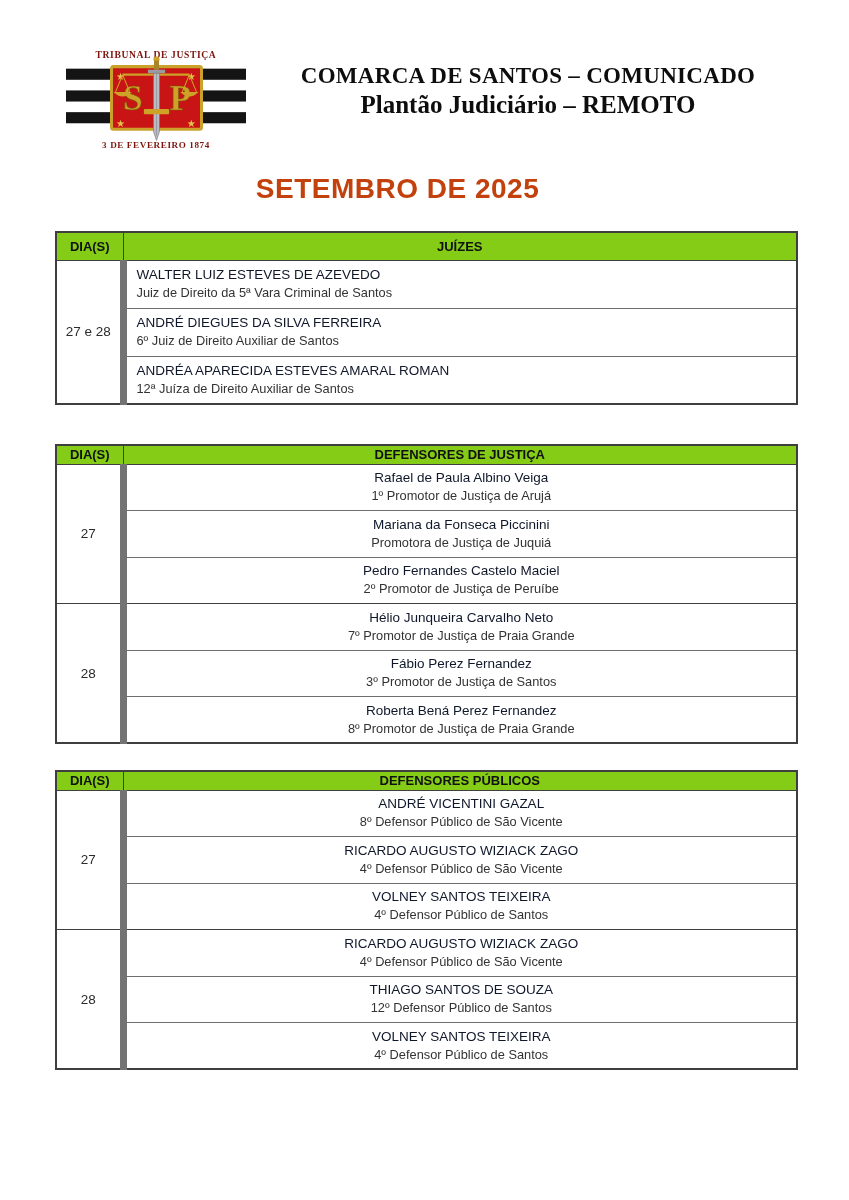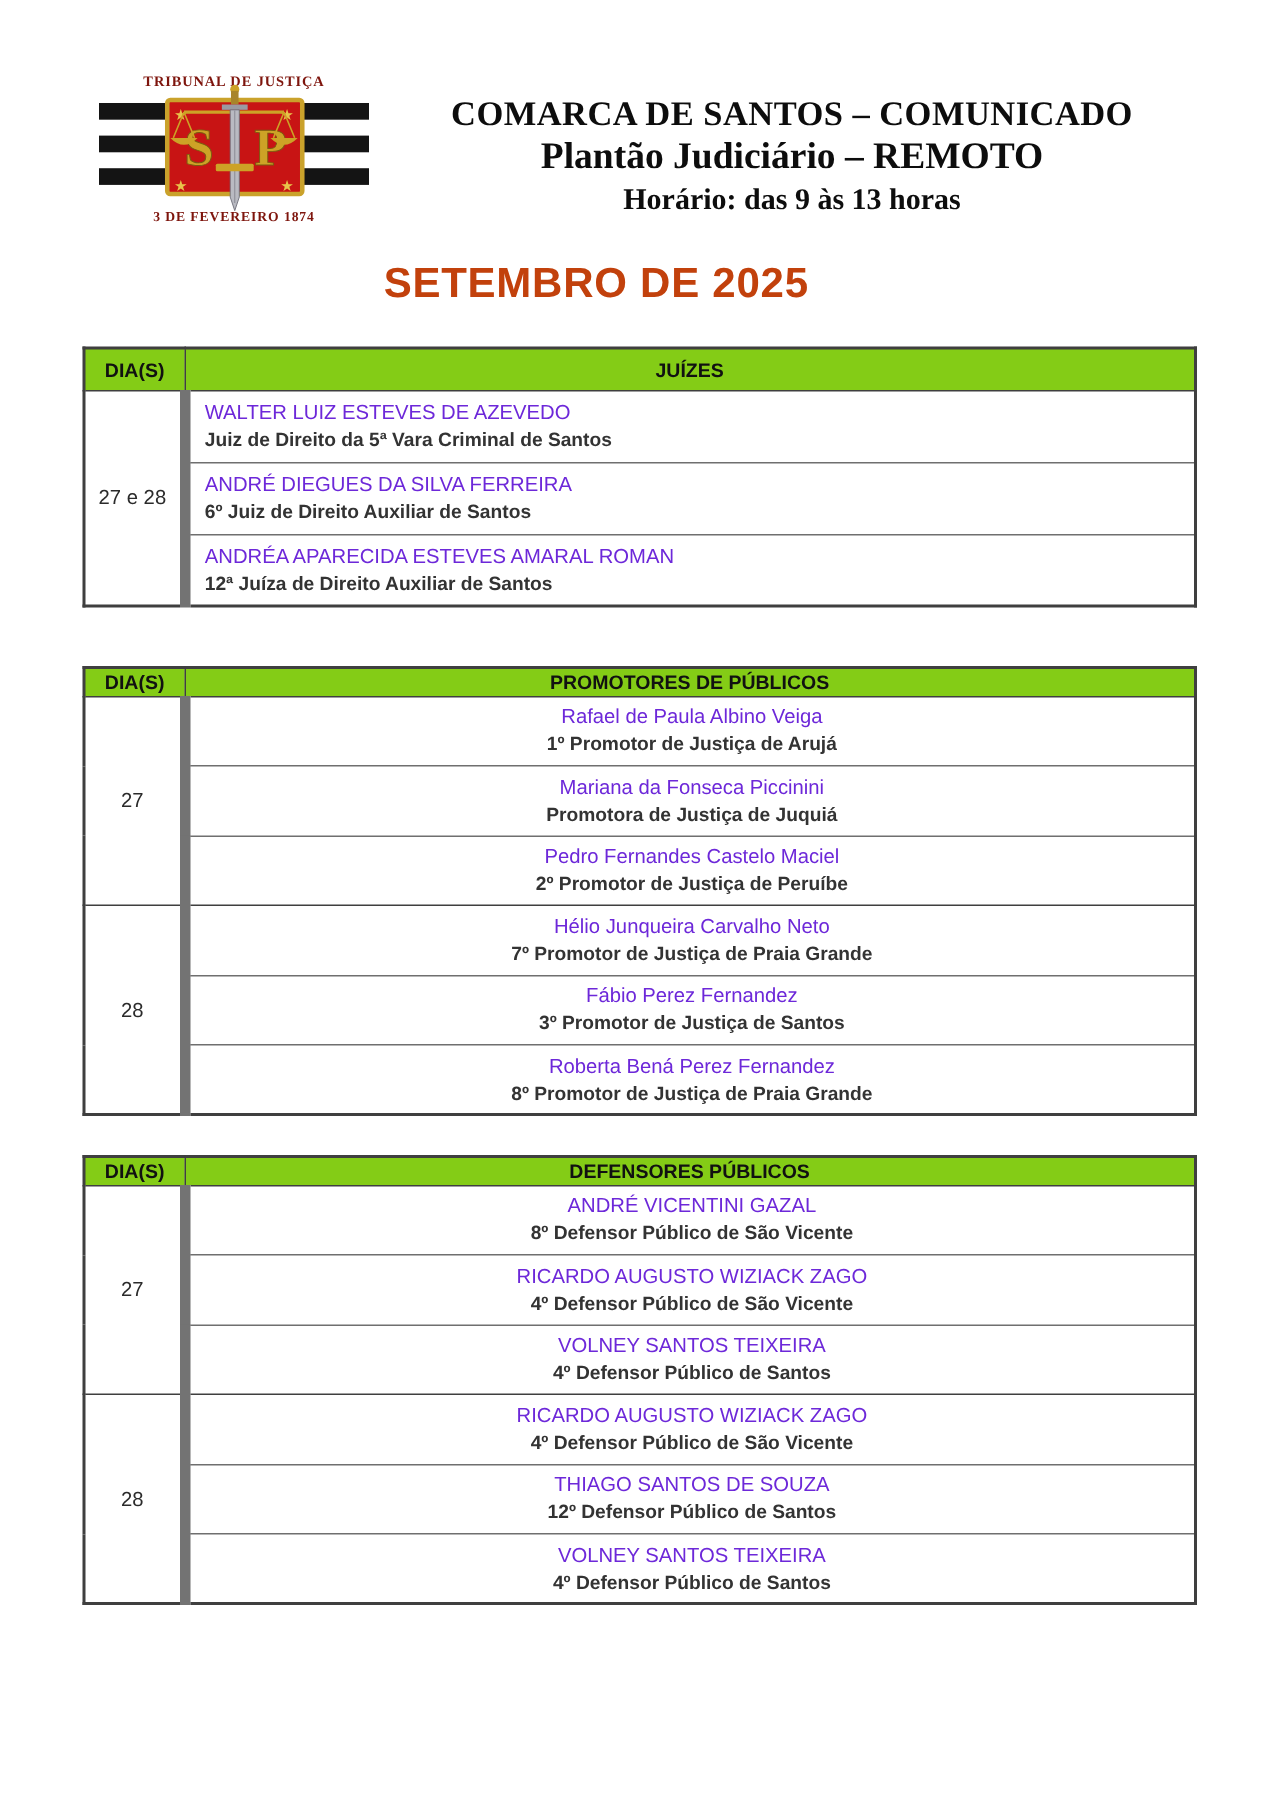--- a/index.html
+++ b/index.html
@@ -70,22 +70,22 @@
     color: #2b2b2b;
   }
   td.entry-cell {
     border-top: 1px solid #6f6f6f;
     padding: 4px 10px 5px 10px;
   }
   .t1  td.entry-cell { height: 48px; }
   .t23 td.entry-cell { height: 46.5px; text-align: center; }
   tr.group-start td { border-top: 1px solid #3f3f3f; }
 
-  .entry-name { font-size: 13.5px; line-height: 18px; color: #6d28d9; }
-  .entry-role { font-size: 12.8px; line-height: 17px; color: #333333; font-weight: bold; }
+  .entry-name { font-size: 13.5px; line-height: 18px; color: #0f172a; }
+  .entry-role { font-size: 12.8px; line-height: 17px; color: #333333; }
 </style>
 </head>
 <body>
 
 <div class="logo-wrap">
   <svg viewBox="0 0 178 104" width="180" height="106">
     <text class="logo-top-text" x="89" y="11" font-size="9.5" text-anchor="middle" fill="#7e150d">TRIBUNAL DE JUSTIÇA</text>
 
     <g>
       <rect x="0" y="22" width="178" height="11" fill="#141414"></rect>
@@ -123,21 +123,20 @@
       <rect x="77" y="62" width="25" height="5" rx="1" fill="#cda226"></rect>
     </g>
 
     <text class="logo-bottom-text" x="89" y="100" font-size="9" text-anchor="middle" fill="#7e150d">3 DE FEVEREIRO 1874</text>
   </svg>
 </div>
 
 <div class="title-block">
   <div class="title-line1">COMARCA DE SANTOS – COMUNICADO</div>
   <div class="title-line2">Plantão Judiciário – REMOTO</div>
-  <div class="title-line3">Horário: das 9 às 13 horas</div>
 </div>
 
 <div class="month-title">SETEMBRO DE 2025</div>
 
 <table class="doc-table t1" id="table-juizes">
   <colgroup>
       <col style="width:67px">
       <col>
     </colgroup>
   <thead>
@@ -170,21 +169,21 @@
 </table>
 
 <table class="doc-table t23" id="table-promotores">
   <colgroup>
       <col style="width:67px">
       <col>
     </colgroup>
   <thead>
     <tr>
       <th>DIA(S)</th>
-      <th>PROMOTORES DE PÚBLICOS</th>
+      <th>DEFENSORES DE JUSTIÇA</th>
     </tr>
   </thead>
   <tbody>
     <tr>
       <td class="day-cell" rowspan="3">27</td>
       <td class="entry-cell">
         <div class="entry-name">Rafael de Paula Albino Veiga</div>
         <div class="entry-role">1º Promotor de Justiça de Arujá</div>
       </td>
     </tr>

